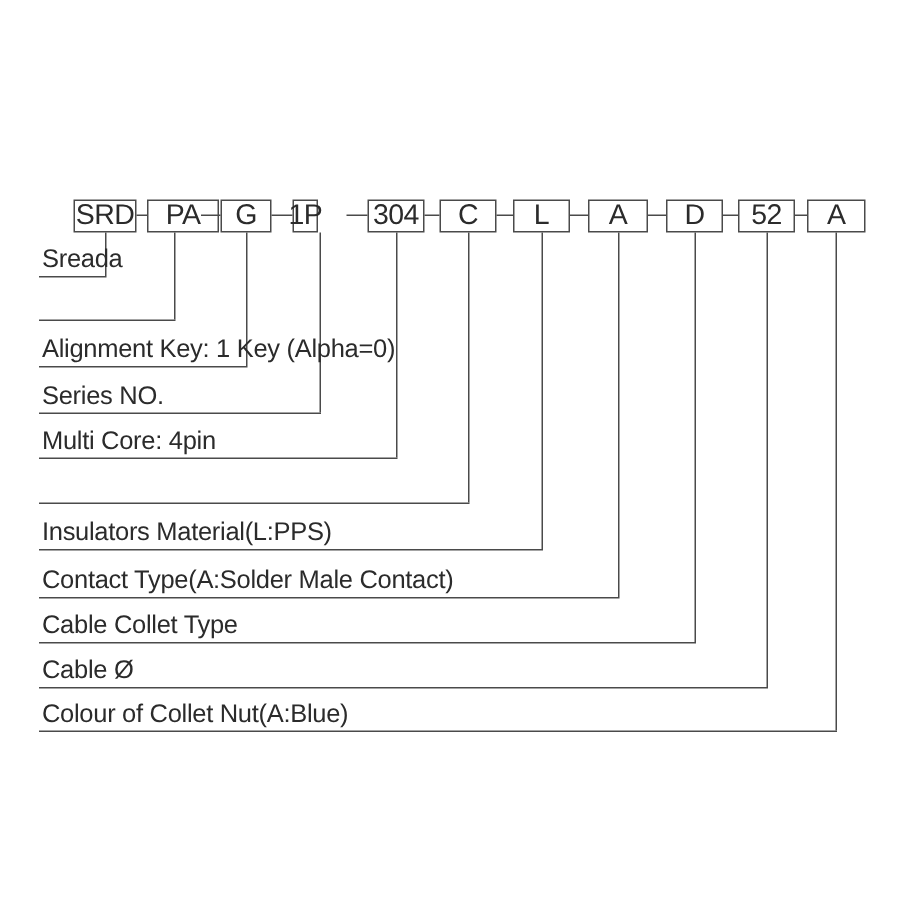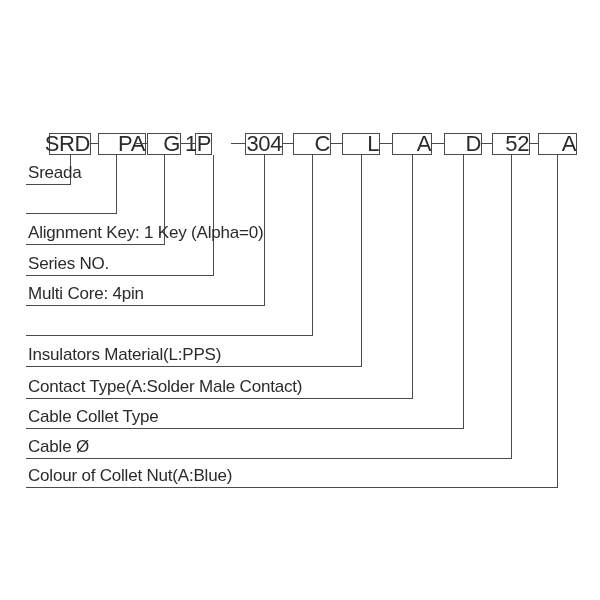--- a/index.html
+++ b/index.html
@@ -13,22 +13,22 @@
     width:600px;height:600px;
     background:var(--bg);
     font-family:"Liberation Sans","DejaVu Sans",sans-serif;
     color:var(--text);
     overflow:hidden;
   }
   .code-box{
     position:absolute;top:133px;height:22px;
     box-sizing:border-box;border:1px solid var(--line);
     background:var(--bg);
-    display:flex;align-items:center;justify-content:flex-end;
-    font-size:22px;line-height:20px;letter-spacing:-0.4px;
+    display:flex;align-items:center;justify-content:center;
+    font-size:19px;line-height:20px;letter-spacing:-0.4px;
   }
   .hconn{position:absolute;top:143px;height:1px;background:var(--line);}
   .vline{position:absolute;width:1px;top:155px;background:var(--line);}
   .uline{position:absolute;left:26px;height:1px;background:var(--line);}
   .lbl{
     position:absolute;left:28px;height:18px;
     font-size:17px;line-height:18px;letter-spacing:-0.2px;
     white-space:nowrap;
   }
 </style>

